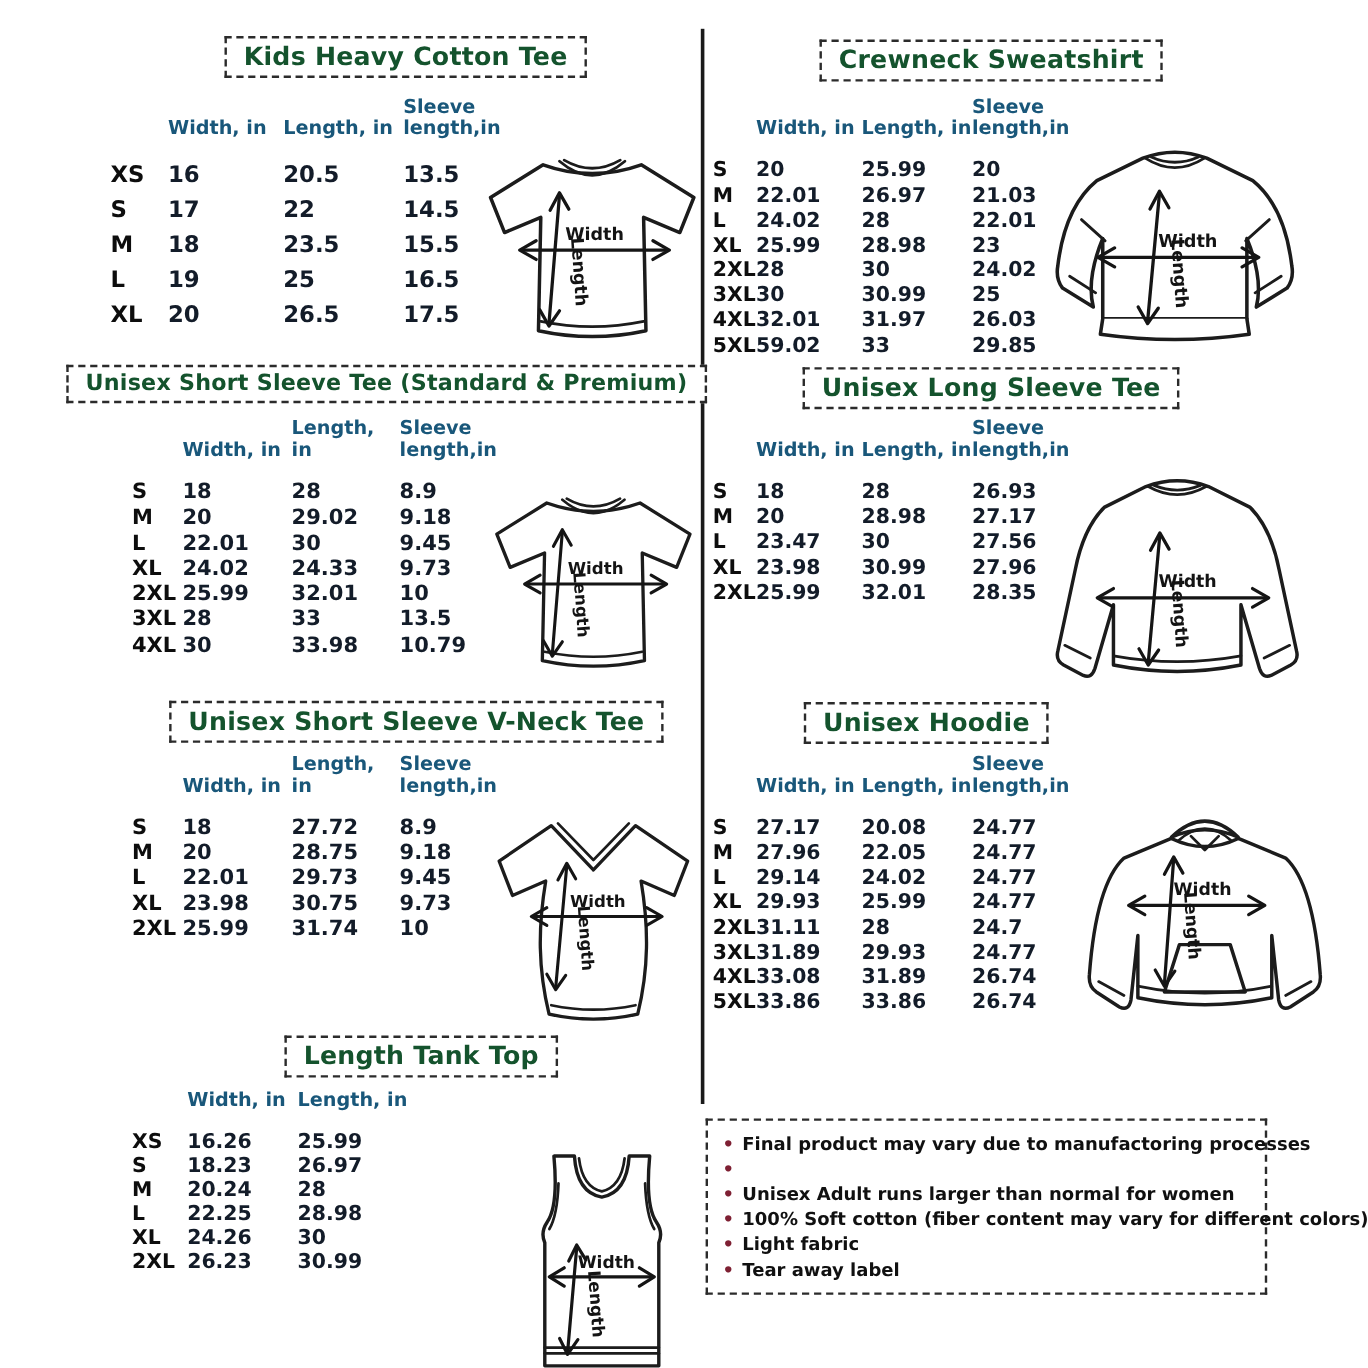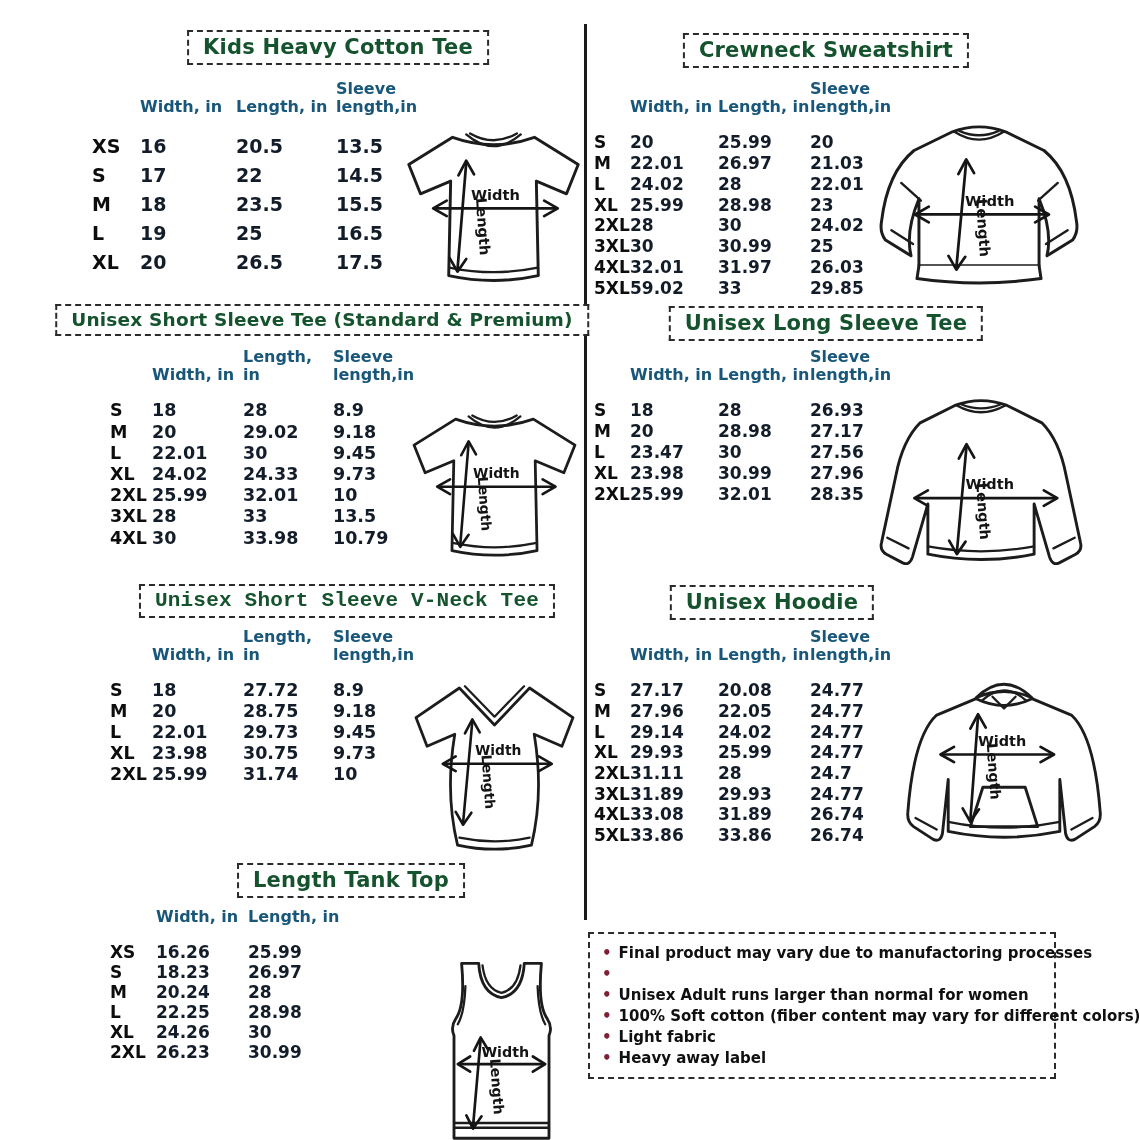--- a/index.html
+++ b/index.html
@@ -255,21 +255,21 @@
           <path class="arrow" d="M92,71 L100,56 L108,70"></path>
           <path class="arrow" d="M82,156 L90,170 L99,157"></path>
         </g>
         <text x="124" y="103">Width</text>
         <text transform="rotate(86 112 126)" x="112" y="126">Length</text>
       </svg>
     </figure>
   </div>
 
   <div>
-    <div class="title-box" style="left:347px;top:584px;font-family:Liberation Mono, monospace;">Unisex Short Sleeve V-Neck Tee</div>
+    <div class="title-box" style="left:347px;top:584px;">Unisex Short Sleeve V-Neck Tee</div>
     <div class="tbl" style="left:110px;top:628px;grid-template-columns:42px 91px 90px 80px;--rowh:21px;--fs:17.5px;">
       <span class="h"></span>
       <span class="h">Width, in</span>
       <span class="h">Length, in</span>
       <span class="h">Sleeve length,in</span>
     <span class="cell c-size">S</span>
         <span class="cell c-width">18</span>
         <span class="cell c-length">27.72</span>
         <span class="cell c-sleeve">8.9</span>
         <span class="cell c-size">M</span>
@@ -440,17 +440,17 @@
       <div class="note">
         <span class="bullet">•</span>
         <span>100% Soft cotton (fiber content may vary for different colors)</span>
       </div>
       <div class="note">
         <span class="bullet">•</span>
         <span>Light fabric</span>
       </div>
       <div class="note">
         <span class="bullet">•</span>
-        <span>Heavy away label</span>
+        <span>Tear away label</span>
       </div>
     </div>
 
 </div>
 
 </body></html>

